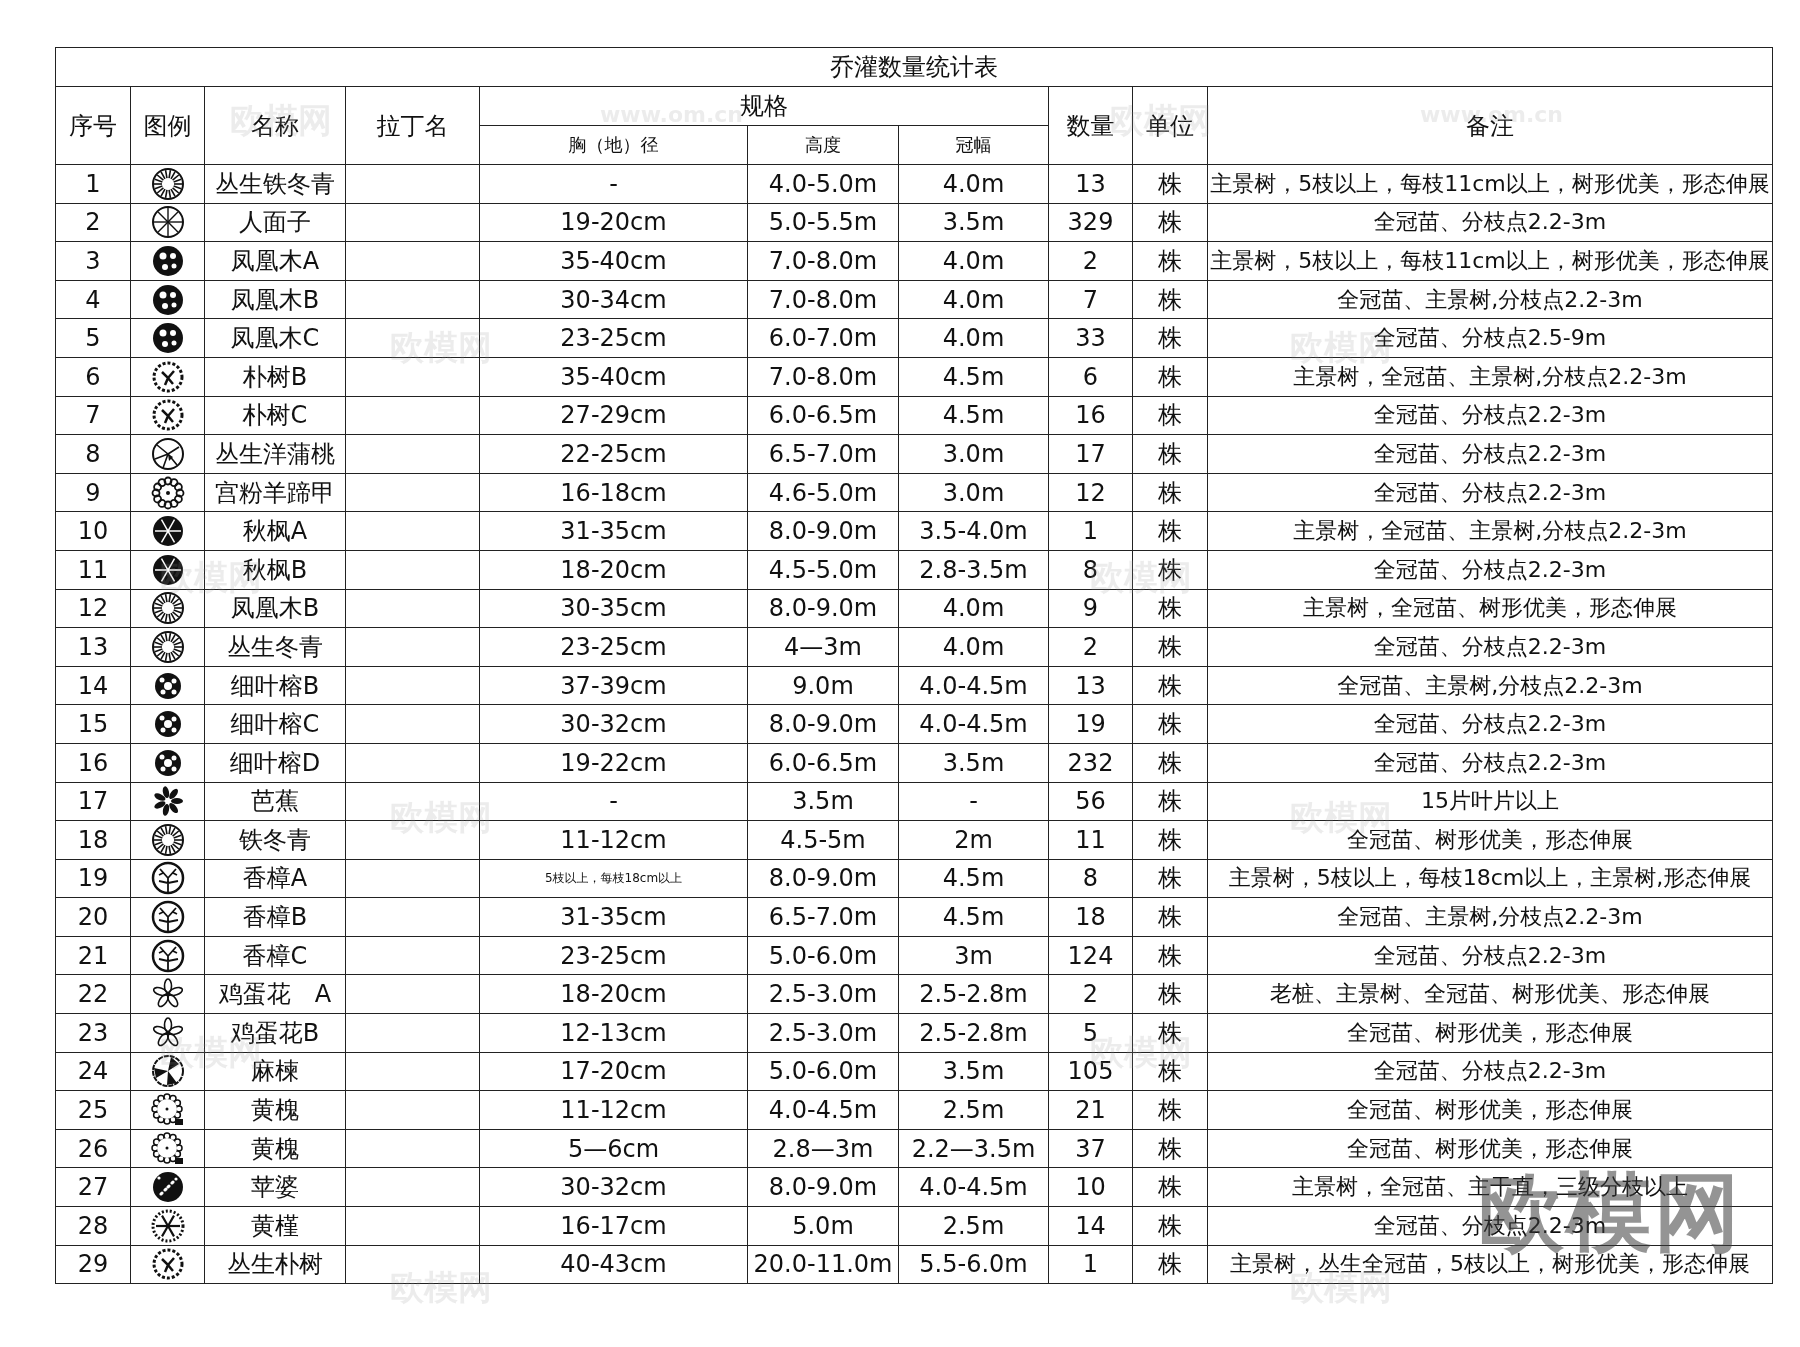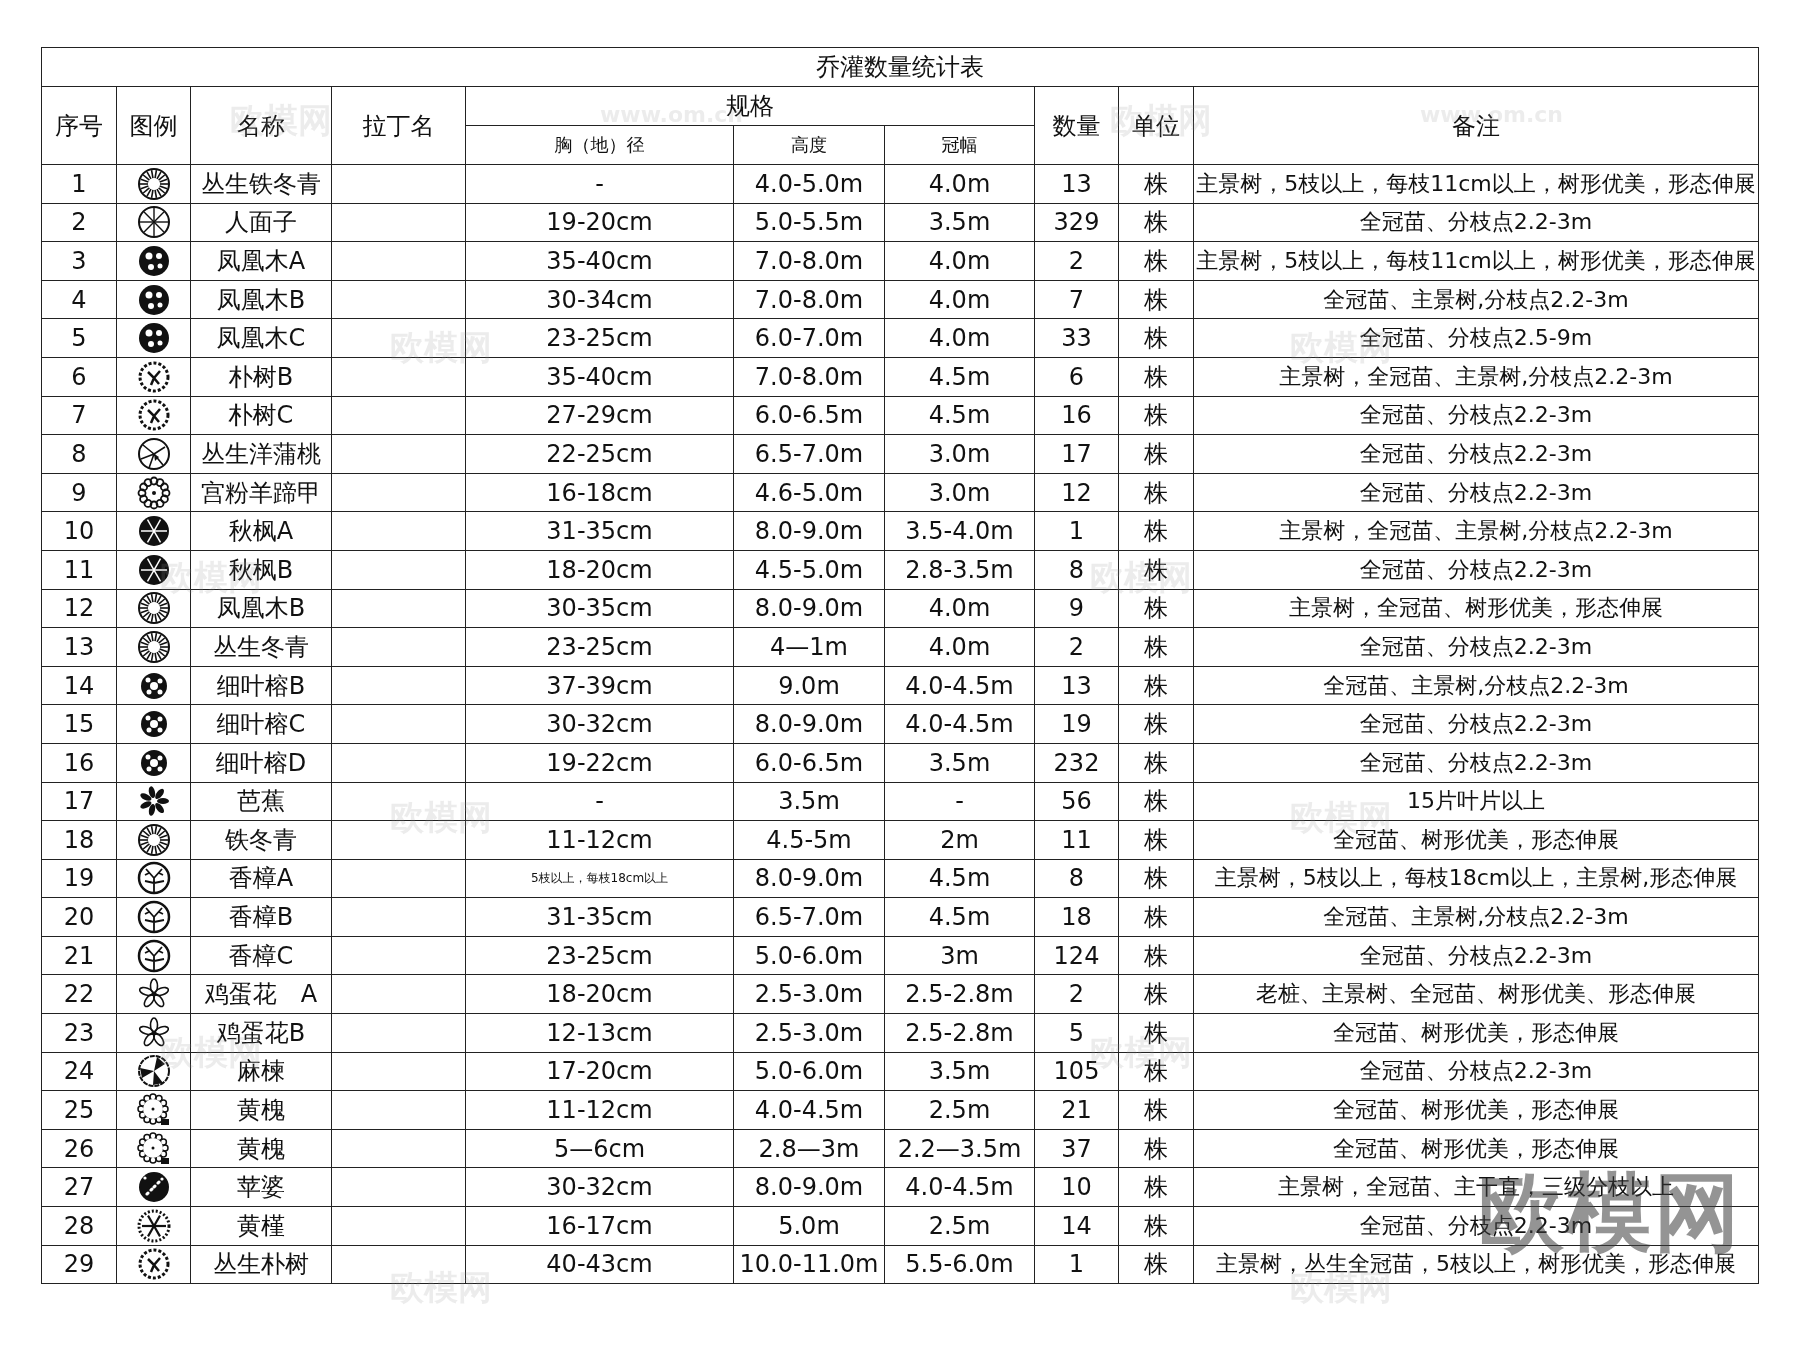--- a/index.html
+++ b/index.html
@@ -1,18 +1,18 @@
 <!DOCTYPE html>
 <html><head>
 <meta charset="utf-8">
 <style>
   html, body { margin:0; padding:0; background:#ffffff; }
   body { width:1800px; height:1347px; position:relative; overflow:hidden;
          font-family:"DejaVu Sans", "Liberation Sans", sans-serif; color:#111; }
-  .sheet { position:absolute; left:41px; top:47px; width:1717px; }
+  .sheet { position:absolute; left:55px; top:47px; width:1717px; }
   table { border-collapse:collapse; width:1717px; table-layout:fixed; }
   td, th { border:1.5px solid #222; padding:0; text-align:center; vertical-align:middle;
            font-weight:normal; white-space:nowrap; overflow:hidden; }
   .title-cell { height:38px; font-size:24px; }
   .hdr1 td { height:38px; font-size:24px; }
   .hdr2 td { height:38px; font-size:18px; }
   .row td { height:37.6px; font-size:24px; }
   .row td.remark { font-size:22px; }
   .row td.dbh-wide { font-size:12px; }
   .icon { display:inline-block; width:34px; height:34px; vertical-align:middle; }
@@ -331,21 +331,21 @@
                 <line x1="13.999999999999996" y1="11.80384757729337" x2="9.999999999999993" y2="4.875644347017863" stroke="#111" stroke-width="1.6"></line>
                 <line x1="15.958110933998418" y1="11.091153481926753" x2="14.568925512662975" y2="3.212691457829088" stroke="#111" stroke-width="1.6"></line>
                 <line x1="18.04188906600158" y1="11.091153481926751" x2="19.43107448733702" y2="3.212691457829086" stroke="#111" stroke-width="1.6"></line>
                 <line x1="20" y1="11.803847577293368" x2="24" y2="4.875644347017859" stroke="#111" stroke-width="1.6"></line>
                 <line x1="21.596266658713866" y1="13.143274341880762" x2="27.72462220366569" y2="8.000973464388446" stroke="#111" stroke-width="1.6"></line>
                 <line x1="22.63815572471545" y1="14.947879140045988" x2="30.155696691002717" y2="12.21171799344064" stroke="#111" stroke-width="1.6"></line>
               </svg></span></td>
           <td>丛生冬青</td>
           <td></td>
           <td>23-25cm</td>
-          <td>4—1m</td>
+          <td>4—3m</td>
           <td>4.0m</td>
           <td>2</td>
           <td>株</td>
           <td class="remark">全冠苗、分枝点2.2-3m</td>
         </tr>
         <tr class="row">
           <td>14</td>
           <td><span class="icon"><svg viewBox="0 0 34 34" xmlns="http://www.w3.org/2000/svg">
                 <circle cx="17" cy="17" r="13" fill="#111"></circle>
                 <circle cx="17" cy="17" r="4" fill="#fff"></circle>
@@ -653,21 +653,21 @@
         </tr>
         <tr class="row">
           <td>29</td>
           <td><span class="icon"><svg viewBox="0 0 34 34" xmlns="http://www.w3.org/2000/svg">
                 <circle cx="17" cy="17" r="14" fill="none" stroke="#111" stroke-width="3" stroke-dasharray="3 2"></circle>
                 <path d="M11 12 L17 18 L23 11 M17 18 L14 25 M17 18 L22 24" stroke="#111" stroke-width="2.5" fill="none"></path>
               </svg></span></td>
           <td>丛生朴树</td>
           <td></td>
           <td>40-43cm</td>
-          <td>10.0-11.0m</td>
+          <td>20.0-11.0m</td>
           <td>5.5-6.0m</td>
           <td>1</td>
           <td>株</td>
           <td class="remark">主景树，丛生全冠苗，5枝以上，树形优美，形态伸展</td>
         </tr>
       </tbody>
 </table>
 </div>
 
 <div class="wm" style="left:230px;top:98px;">欧模网</div>

